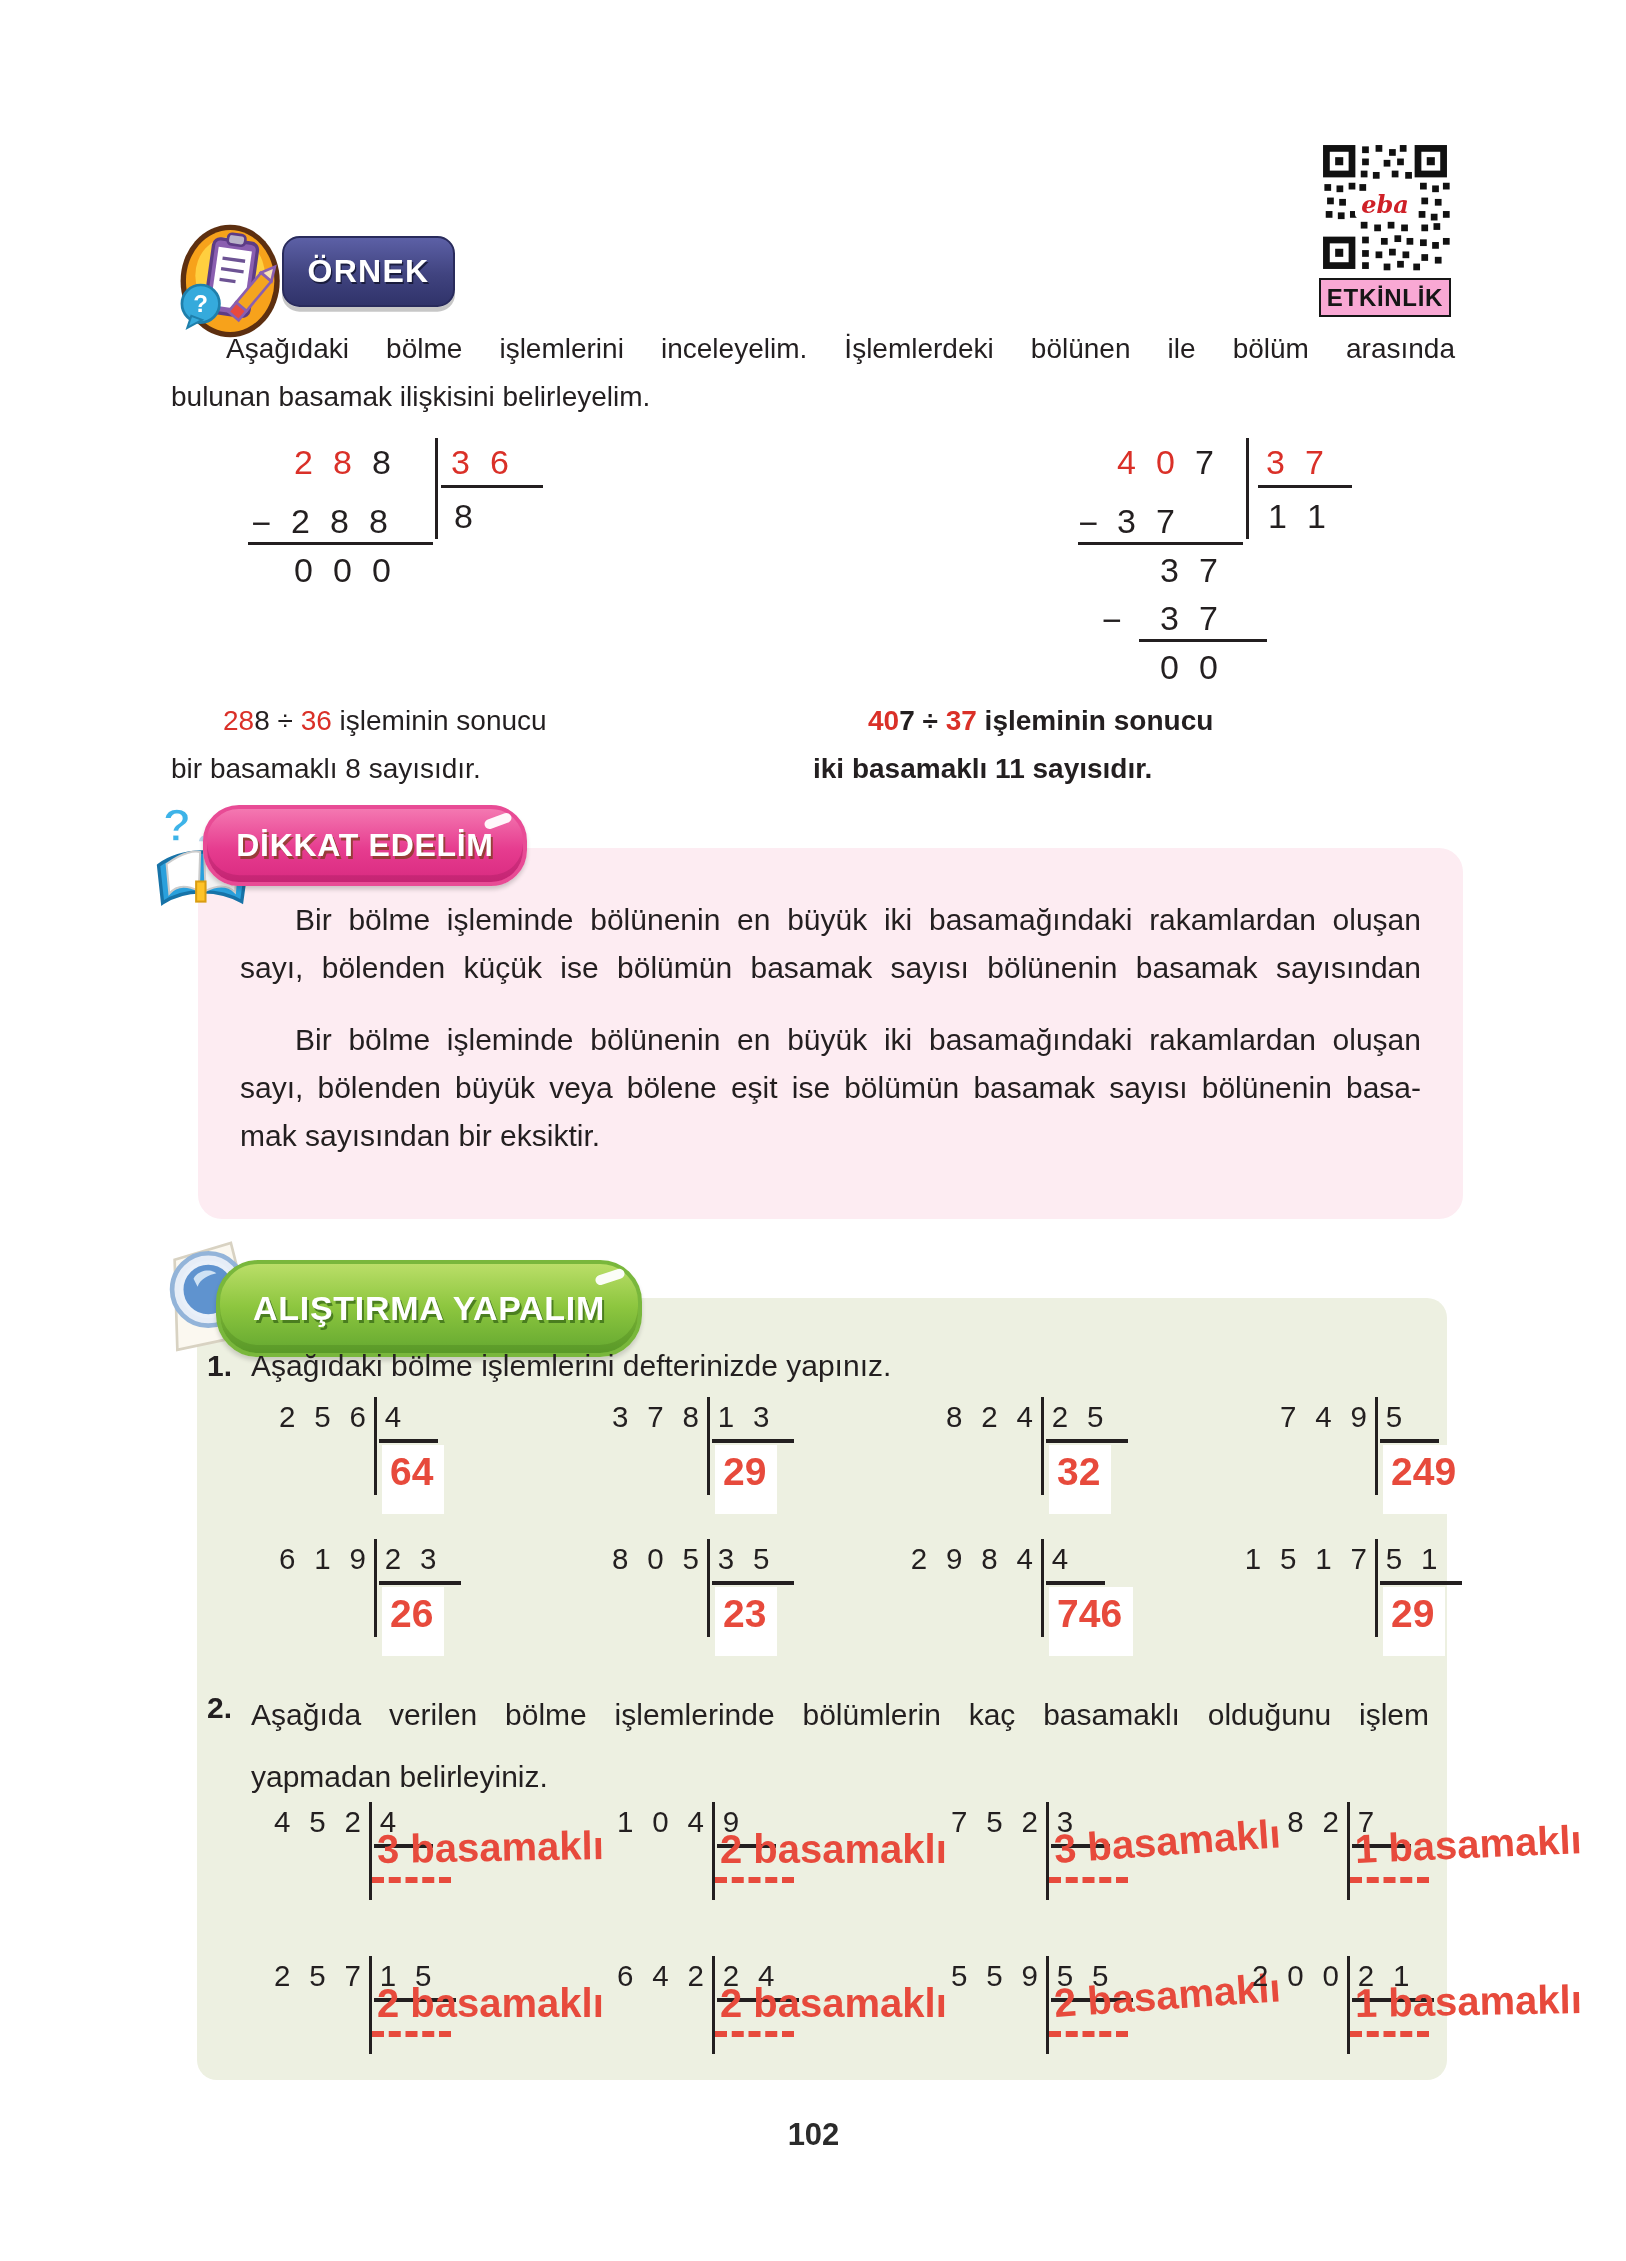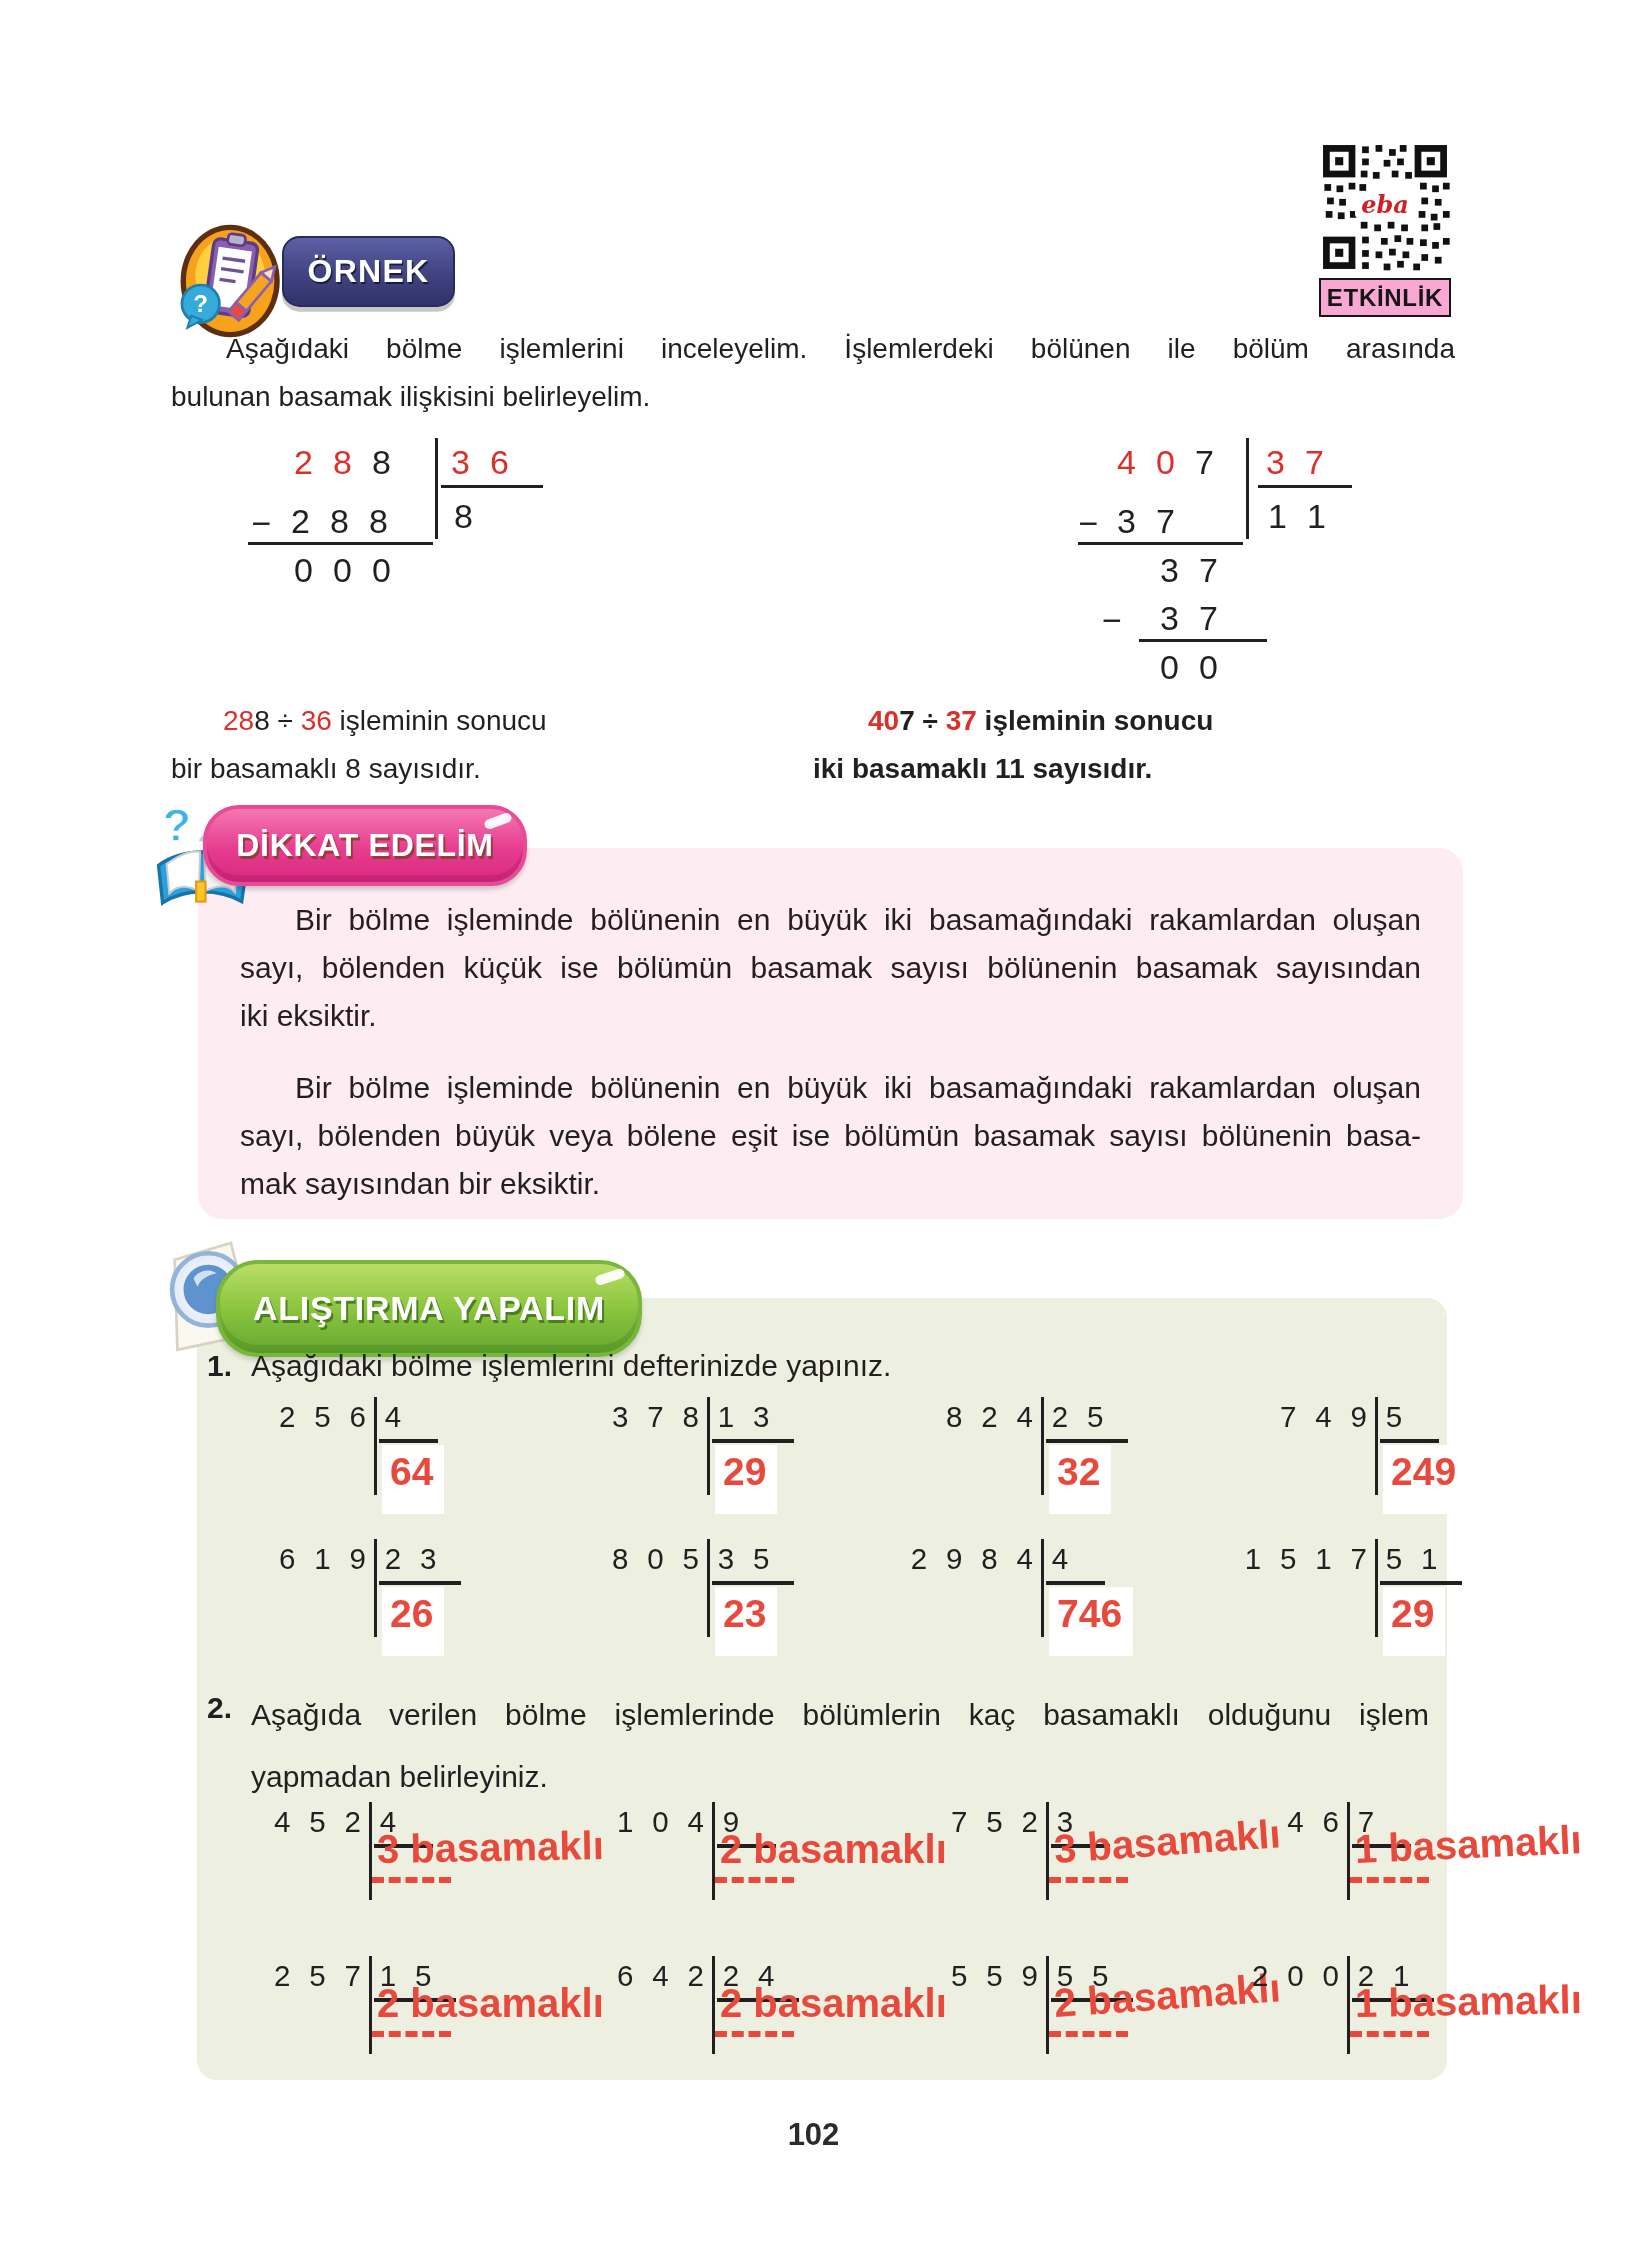--- a/index.html
+++ b/index.html
@@ -274,21 +274,20 @@
   <div class="result" id="resR">
     <div class="l1"><span class="red">40</span><span>7</span><span> ÷ </span><span class="red">37</span><span> işleminin sonucu</span></div>
     <div class="l2">iki basamaklı 11 sayısıdır.</div>
   </div>
 
   <div class="pink-panel">
     <div class="inner">
       <div>
         <div class="jline ind">Bir bölme işleminde bölünenin en büyük iki basamağındaki rakamlardan oluşan</div>
         <div class="jline">sayı, bölenden küçük ise bölümün basamak sayısı bölünenin basamak sayısından</div>
-        <div class="nline">iki eksiktir.</div>
       </div>
       <div class="para2">
         <div class="jline ind">Bir bölme işleminde bölünenin en büyük iki basamağındaki rakamlardan oluşan</div>
         <div class="jline">sayı, bölenden büyük veya bölene eşit ise bölümün basamak sayısı bölünenin basa-</div>
         <div class="nline">mak sayısından bir eksiktir.</div>
       </div>
     </div>
   </div>
   <svg class="book-icon" width="101" height="114" viewBox="0 0 150 170">
     <text x="14" y="66" font-size="70" font-weight="bold" fill="#3db3e8" stroke="#ffffff" stroke-width="2" font-family="Liberation Sans, sans-serif">?</text>
@@ -405,21 +404,21 @@
   </div>
   <div class="ldc ecol3 ex2r1">
     <div class="dvd">7 5 2</div>
     <div class="vbar2"></div>
     <div class="dsr2">3</div>
     <div class="dline w1"></div>
     <div class="bans rotA">3 basamaklı</div>
     <div class="dash"></div>
   </div>
   <div class="ldc ecol4 ex2r1">
-    <div class="dvd">4 6</div>
+    <div class="dvd">8 2</div>
     <div class="vbar2"></div>
     <div class="dsr2">7</div>
     <div class="dline w1"></div>
     <div class="bans rotB">1 basamaklı</div>
     <div class="dash"></div>
   </div>
 
   <div class="ldc ecol1 ex2r2">
     <div class="dvd">2 5 7</div>
     <div class="vbar2"></div>

